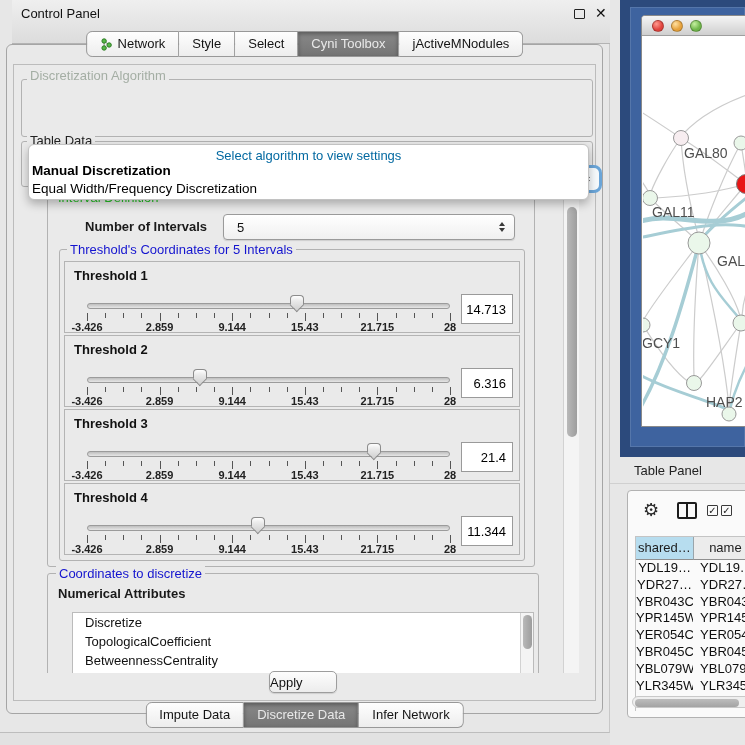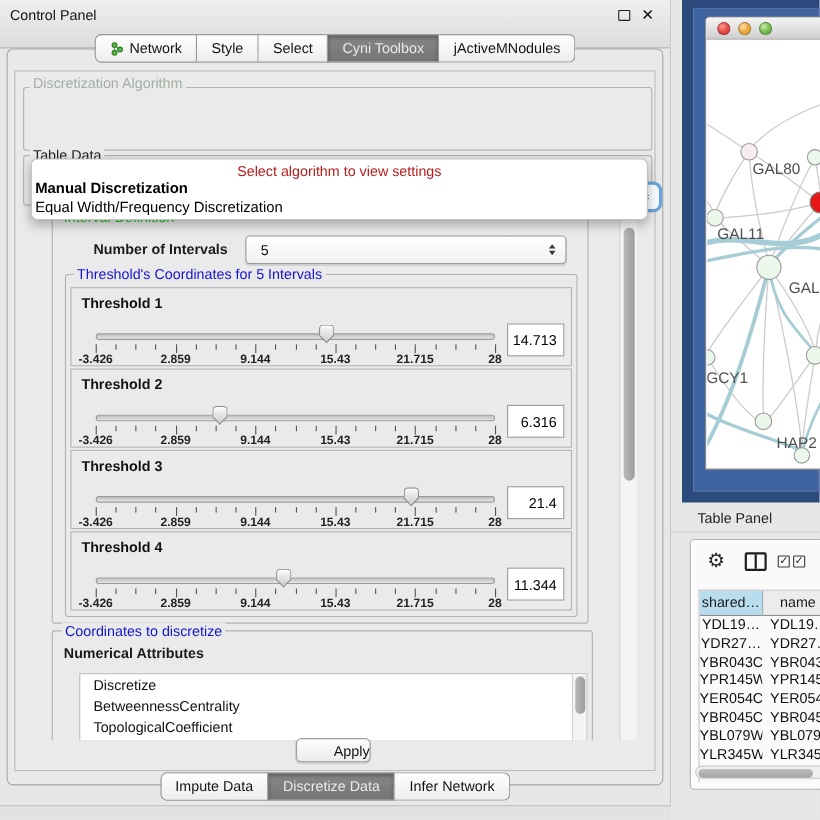--- a/index.html
+++ b/index.html
@@ -2,21 +2,21 @@
 <html><head>
 <meta charset="utf-8">
 <style>
   * { margin:0; padding:0; box-sizing:border-box; }
   html,body { width:745px; height:745px; overflow:hidden; background:#e2e2e2;
     font-family:"Liberation Sans","DejaVu Sans",sans-serif; color:#1a1a1a; }
   .abs { position:absolute; }
 
   
   #app { left:0; top:0; width:610px; height:733px; background:#e7e7e7; border-right:1px solid #c8c8c8; border-bottom:1px solid #bdbdbd; }
-  #titlebar { left:0; top:0; width:100%; height:44px; background:linear-gradient(#efefef,#dcdcdc); border-bottom:1px solid #b3b3b3; }
+  #titlebar { left:12px; top:0; width:100%; height:44px; background:linear-gradient(#efefef,#dcdcdc); border-bottom:1px solid #b3b3b3; }
   #titlebar .t { position:absolute; left:9px; top:6px; font-size:13px; color:#111; }
   .float-btn { position:absolute; left:562px; top:9px; width:11px; height:10px; border:1.6px solid #222; border-radius:1px; }
   .close-btn { position:absolute; left:583px; top:5px; font-size:14px; font-weight:bold; color:#111; }
 
   
   .seg { display:flex; }
   .seg .tab { height:26px; line-height:24px; padding:0 13px; font-size:13px; color:#141414;
     background:linear-gradient(#fefefe,#ededed); border:1px solid #989898; border-left:none;
     display:flex; align-items:center; gap:5px; white-space:nowrap; }
   .seg .tab:first-child { border-left:1px solid #989898; border-radius:6px 0 0 6px; }
@@ -39,21 +39,21 @@
   .combo { position:absolute; border:1px solid #9a9a9a; border-radius:4px;
     background:linear-gradient(#fff,#f0f0f0); box-shadow:0 1px 1px rgba(0,0,0,.12); }
   .combo .txt { position:absolute; left:13px; top:50%; transform:translateY(-50%); font-size:13px; color:#111; }
   .arrows { position:absolute; right:9px; top:50%; transform:translateY(-50%); display:flex; flex-direction:column; align-items:center; gap:2px; }
   .arr-up { width:0; height:0; border-left:3.5px solid transparent; border-right:3.5px solid transparent; border-bottom:4.5px solid #3a3a3a; }
   .arr-dn { width:0; height:0; border-left:3.5px solid transparent; border-right:3.5px solid transparent; border-top:4.5px solid #3a3a3a; }
 
   
   #algo-popup { left:14px; top:79px; width:561px; height:56px; background:#fff; border:1px solid #c2c2c2;
     border-radius:6px; box-shadow:0 4px 10px rgba(0,0,0,.28); z-index:30; overflow:hidden; }
-  #algo-popup .ph { display:block; text-align:center; font-size:13px; color:#b91c1c; padding-top:3px; height:17px; }
+  #algo-popup .ph { display:block; text-align:center; font-size:13px; color:#0369a1; padding-top:3px; height:17px; }
   #algo-popup .opt { display:block; font-size:13.5px; color:#000; padding:1px 0 1px 3px; height:18px; }
   #algo-popup .opt.hl { font-weight:bold; }
   #algo-combo { left:24px; top:100px; width:564px; height:28px; border:3px solid #6aa5d8; border-radius:8px;
     background:#f6fafc; z-index:5; }
 
   
   #viewport { left:16px; top:188px; width:562px; height:484px; overflow:hidden; }
   .vtrack { position:absolute; background:#f4f4f4; border-left:1px solid #d2d2d2; }
   .vthumb { position:absolute; border-radius:6px; background:linear-gradient(90deg,#b9b9b9,#9d9d9d); }
 
@@ -74,21 +74,21 @@
   .tick-labels { position:absolute; left:0; top:59px; width:100%; height:12px; }
   .tick-label { position:absolute; transform:translateX(-50%); font-size:11px; font-weight:bold; color:#222; white-space:nowrap; }
   .valbox { position:absolute; left:396px; top:32px; width:52px; height:30px; border:1px solid #9a9a9a; background:#fff;
     font-size:13px; text-align:right; padding-right:6px; font-family:inherit; color:#000; }
 
   
   #attr-list { position:absolute; left:24px; top:38px; width:462px; height:62px; background:#fff; border:1px solid #bbb; overflow:hidden; }
   #attr-list .item { font-size:13px; color:#111; padding:1.5px 0 1.5px 12px; height:19px; }
 
   .pushbtn { position:absolute; border:1px solid #9d9d9d; border-radius:5px; background:linear-gradient(#fdfdfd,#ececec);
-    font-size:13px; color:#111; text-align:right; box-shadow:0 1px 1px rgba(0,0,0,.12); }
+    font-size:13px; color:#111; text-align:left; box-shadow:0 1px 1px rgba(0,0,0,.12); }
 
   
   #gapstrip { left:610px; top:0; width:135px; height:745px; background:#e7e7e7; }
   #net-region { left:620px; top:0; width:125px; height:457px; background:#2c4a7c; }
   #net-frame { position:absolute; left:10px; top:7px; width:115px; height:440px; background:#3e639f; box-shadow:inset 0 0 0 1px rgba(255,255,255,.12); }
   #net-window { position:absolute; left:11px; top:8px; width:114px; height:412px; background:#fff; border:1px solid #8a8a8a; border-radius:4px 4px 0 0; overflow:hidden; }
   #net-titlebar { position:absolute; left:0; top:0; width:100%; height:20px; background:linear-gradient(#f5f5f5,#cfcfcf); border-bottom:1px solid #9f9f9f; }
   .tl { position:absolute; top:4px; width:12px; height:12px; border-radius:50%; border:1px solid rgba(0,0,0,.25); }
   .tl.red { left:10px; background:radial-gradient(circle at 35% 30%, #ff9a8f, #e0433d 60%); }
   .tl.yel { left:29px; background:radial-gradient(circle at 35% 30%, #ffe0a0, #e6a13b 60%); }
@@ -362,22 +362,22 @@
             </div>
           </div>
         <input class="valbox" value="11.344" style="">
       </div>
 
       <div class="group" style="left:30px;top:384px;width:492px;height:130px;">
         <span class="gtitle g-blue" style="left:8px;top:-8px;">Coordinates to discretize</span>
         <span style="position:absolute;left:10px;top:12px;font-size:13px;font-weight:bold;">Numerical Attributes</span>
         <div id="attr-list">
             <div class="item">Discretize</div>
+            <div class="item">TopologicalCoefficient</div>
             <div class="item">BetweennessCentrality</div>
-            <div class="item">TopologicalCoefficient</div>
           </div>
         <div class="vtrack" style="left:472px;top:39px;width:13px;height:60px;">
           <div class="vthumb" style="left:2px;top:2px;width:9px;height:34px;"></div>
         </div>
       </div>
 
       <div class="vtrack" style="left:546px;top:0;width:16px;height:484px;">
         <div class="vthumb" style="left:3px;top:18px;width:10px;height:230px;"></div>
       </div>
     </div>

